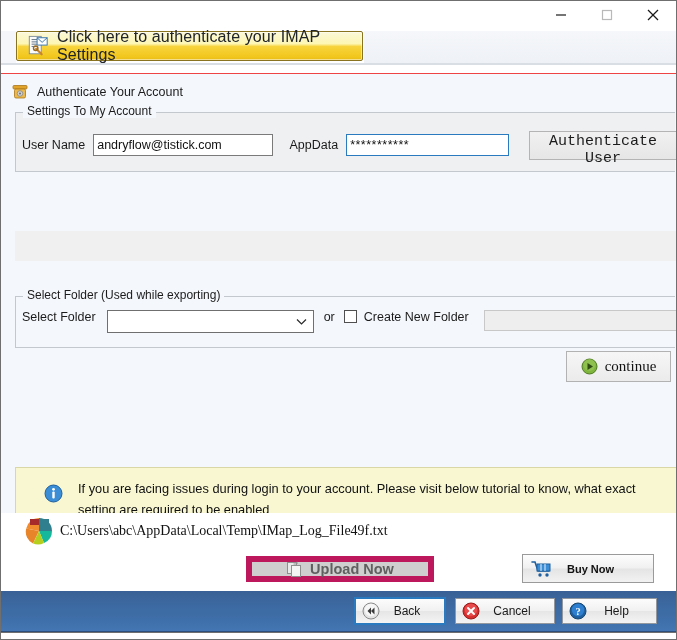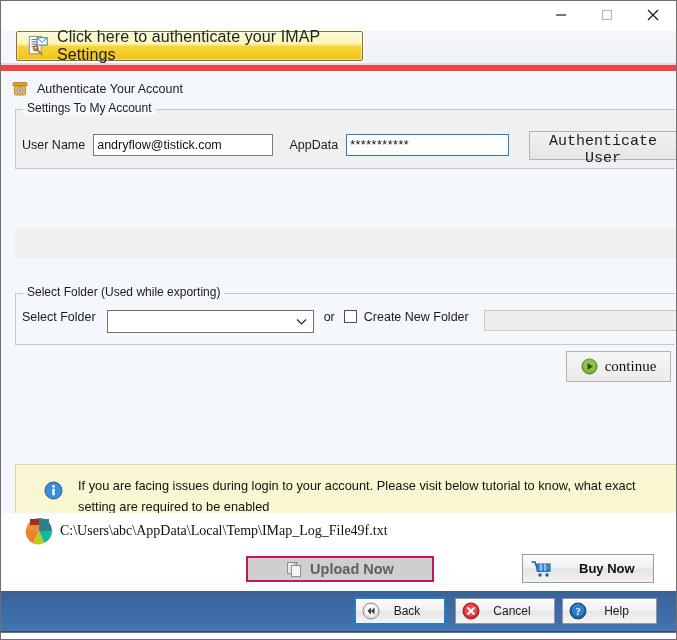--- a/index.html
+++ b/index.html
@@ -93,24 +93,24 @@
   #header-underline {
     position: absolute;
     left: 1px; top: 63px;
     width: 675px; height: 2px;
     background: #d9dde4;
   }
 
   
   #auth-dialog {
     position: absolute;
-    left: 1px; top: 65px;
+    left: 1px; top: 73px;
     width: 676px; height: 448px;
     background: #f4f7fb;
-    border-top: 6px solid #ef4444;
+    border-top: 1px solid #ef4444;
     border-right: 1px solid #9aa3ad;
     box-sizing: border-box;
   }
   #auth-dialog-title {
     position: absolute;
     left: 10px; top: 9px;
     display: flex; align-items: center;
     gap: 8px;
   }
   #auth-dialog-title .title-text {
@@ -310,42 +310,42 @@
     margin-left: 6px;
     font-family: "Liberation Serif", serif;
     font-size: 14px;
     color: #111;
   }
   #upload-now-btn {
     position: absolute;
     left: 246px; top: 556px;
     width: 188px; height: 26px;
     background: #cfcfcf;
-    border: 2px solid #be185d;
+    border: 6px solid #be185d;
     box-sizing: border-box;
     display: flex; align-items: center; justify-content: center;
     gap: 7px;
     cursor: default;
   }
   #upload-now-btn .upload-label {
     font-size: 14.5px; font-weight: bold; color: #5f5f5f;
   }
   #buy-now-btn {
     position: absolute;
     left: 522px; top: 554px;
     width: 132px; height: 29px;
     background: linear-gradient(to bottom,#fdfdfd 0%, #f0f0f0 48%, #e4e4e4 52%, #f2f2f2 100%);
     border: 1px solid #9a9a9a;
     box-sizing: border-box;
     display: flex; align-items: center;
     cursor: pointer;
   }
   #buy-now-btn .buy-label {
-    font-size: 13px; font-weight: bold; color: #111;
-    margin-left: 26px;
+    font-size: 11px; font-weight: bold; color: #111;
+    margin-left: 14px;
   }
   .cart-icon { width: 22px; height: 18px; flex: none; margin-left: 8px; }
 
   
   #footer {
     position: absolute;
     left: 1px; top: 591px;
     width: 675px; height: 41px;
     background: linear-gradient(to bottom,#3a6196 0%, #3d6ba4 45%, #3d6ba4 55%, #4376b3 100%);
     border-bottom: 1px solid #2d4f7c;

